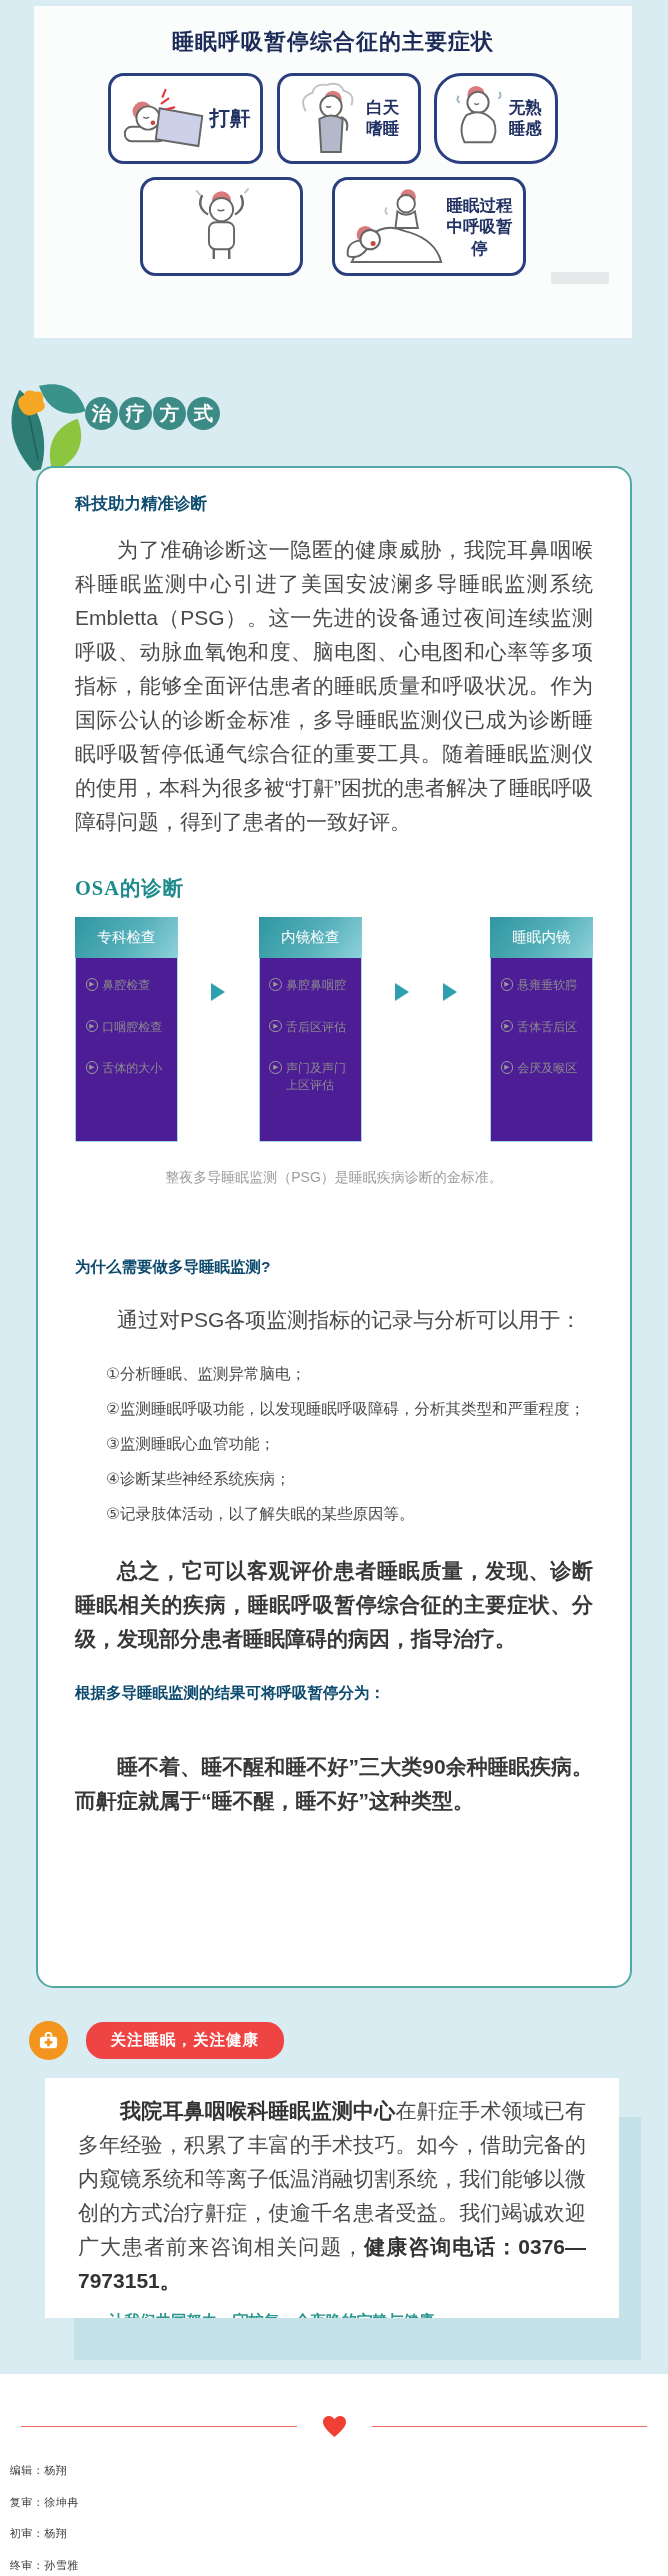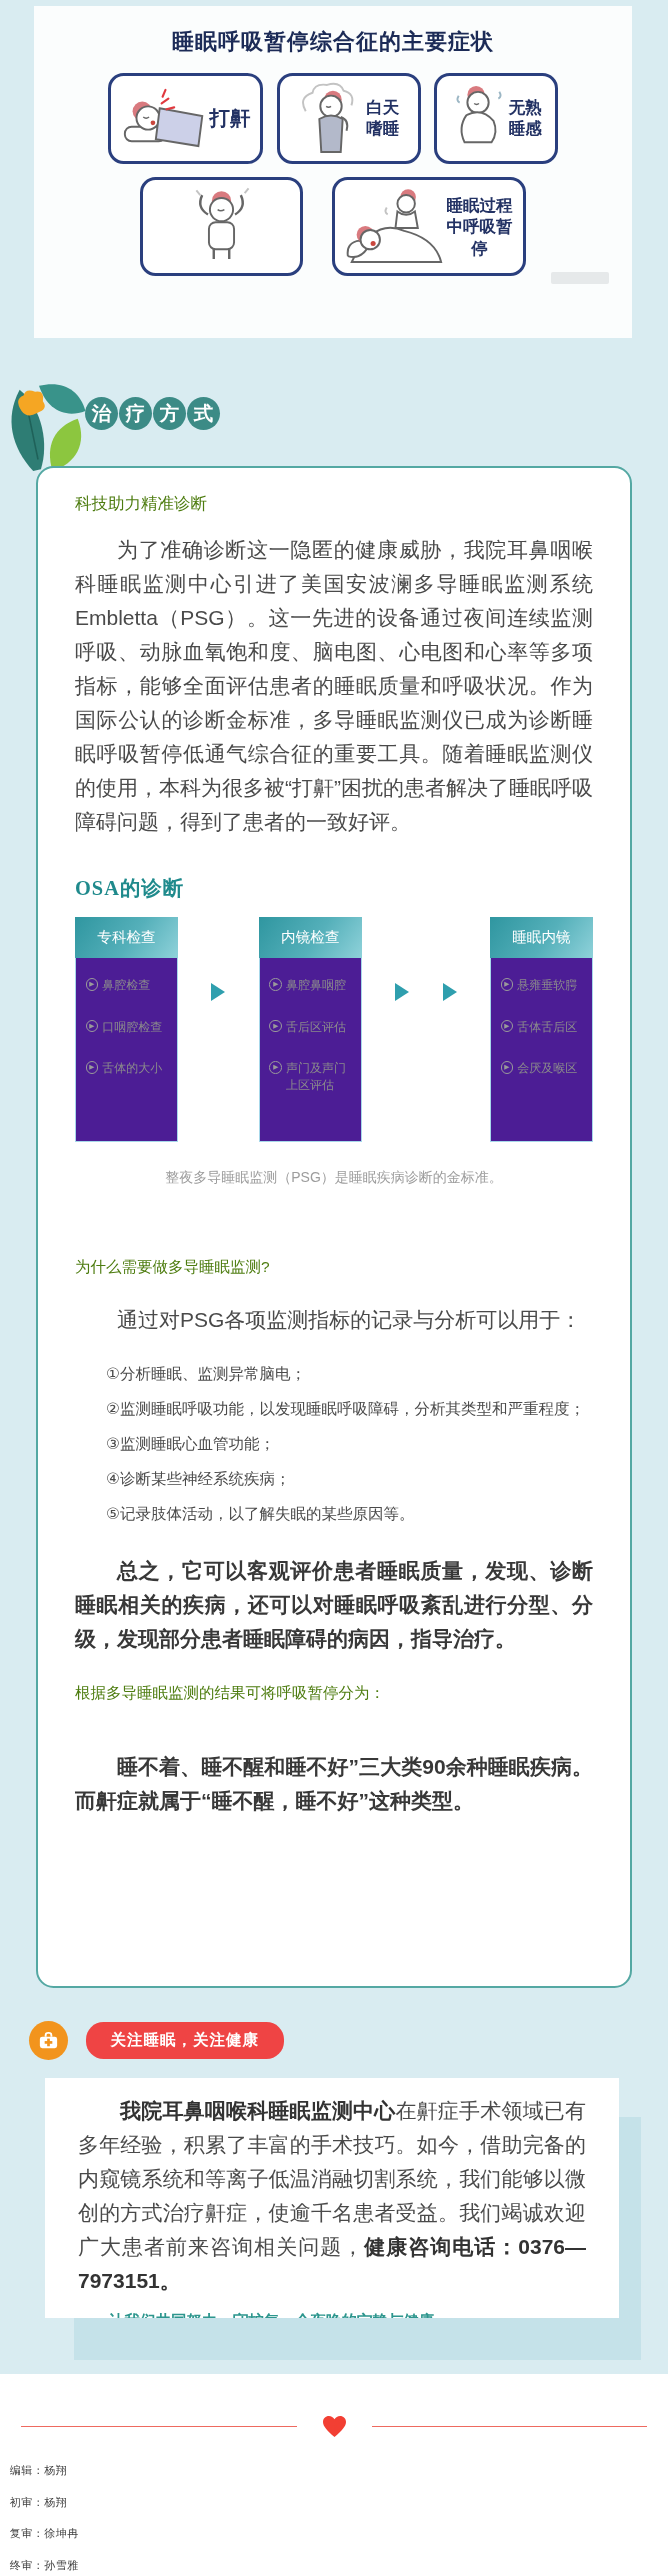--- a/index.html
+++ b/index.html
@@ -7,35 +7,35 @@
   body { font-family:"Liberation Sans","DejaVu Sans",sans-serif; }
   #page { position:relative; width:668px; height:2576px; background:#d9ecf1; overflow:hidden; margin:0 auto; }
 
   
   .hero { position:absolute; left:34px; top:5.8px; width:598px; height:332px; background:#fbfdfd; }
   .hero-title { text-align:center; margin-top:21.4px; font-size:22px; font-weight:700; color:#1c2b57; letter-spacing:1px; }
   .hrow { display:flex; justify-content:center; align-items:flex-start; }
   .r1 { margin-top:15.5px; gap:13.6px; }
   .r2 { margin-top:13.6px; gap:29px; }
   .panel { border:3.4px solid #2a3f7e; border-radius:15.5px; background:#fff; display:flex; align-items:center; justify-content:center; padding:3.9px 5.8px; }
-  .p1 { width:155px; height:91px; } .p2 { width:144px; height:91px; } .p3 { width:124px; height:91px; }
+  .p1 { width:155px; height:91px; } .p2 { width:144px; height:91px; } .p3 { width:124px; height:91px;border-radius:27px; }
   .p4 { width:163px; height:99px; } .p5 { width:194px; height:99px; }
   .plabel { font-weight:700; color:#233264; line-height:1.3; }
   .lg { font-size:20.4px; } .w2 { font-size:16.5px; width:2.1em; } .w4 { font-size:16.5px; width:4.2em; text-align:center; }
   .watermark { position:absolute; right:23px; bottom:54px; width:58px; height:11.7px; background:#bfc4c6; opacity:.35; border-radius:1.9px; }
 
   
   .badge-row { position:absolute; left:0; top:382px; width:668px; height:89px; }
   .leaves { position:absolute; left:0; top:0; }
   .badge-circles { position:absolute; left:85px; top:14.6px; display:flex; gap:1px; }
   .tc { width:33px; height:33px; border-radius:50%; background:#3c8b86; color:#fff; font-size:19.4px; font-weight:700; display:flex; align-items:center; justify-content:center; }
 
   
   .card1 { position:absolute; left:36px; top:466px; width:596px; height:1522px; background:#fff; border:2.9px solid #54a8a3; border-radius:17.5px; padding:0 37px; overflow:hidden; }
-  .teal-h { color:#4d7c0f; font-weight:400; font-size:16.5px; }
+  .teal-h { color:#0c4a6e; font-weight:700; font-size:16.5px; }
   .h-tech { margin-top:25px; }
   .body-p { font-size:21px; line-height:34px; color:#4a4a4a; text-align:justify; text-indent:2em; }
   .mt-p1 { margin-top:17.5px; }
   .osa-title { margin-top:35px; font-family:"Liberation Serif","DejaVu Serif",serif; font-weight:600; font-size:20.4px; color:#1f8a8c; letter-spacing:1px; }
   .osa-flow { margin-top:15.5px; display:flex; justify-content:space-between; align-items:stretch; }
   .osa-col { width:103px; display:flex; flex-direction:column; }
   .osa-head { height:41px; display:flex; align-items:center; justify-content:center; color:#fff; font-size:14.6px; background:linear-gradient(125deg,#2f96a0 0%,#55b0ba 55%,#8fd2da 100%); }
   .osa-body { flex:1; border:1.9px solid #a7d8ea; border-top:none; background:#4c1d95; padding:19.4px 5.8px 15.5px 9.7px; display:flex; flex-direction:column; gap:25px; min-height:184px; }
   .osa-item { display:flex; align-items:flex-start; gap:3.9px; font-size:12px; color:#8b8b8b; line-height:16.5px; }
   .pb { flex:0 0 auto; width:12.6px; height:12.6px; margin-top:1px; border:1.5px solid #9a9a9a; border-radius:50%; color:#9a9a9a; font-size:6.8px; display:inline-flex; align-items:center; justify-content:center; }
@@ -243,21 +243,21 @@
     <p class="body-p mt-sm">通过对PSG各项监测指标的记录与分析可以用于：</p>
 
     <div class="uses">
       <p>①分析睡眠、监测异常脑电；</p>
       <p>②监测睡眠呼吸功能，以发现睡眠呼吸障碍，分析其类型和严重程度；</p>
       <p>③监测睡眠心血管功能；</p>
       <p>④诊断某些神经系统疾病；</p>
       <p>⑤记录肢体活动，以了解失眠的某些原因等。</p>
     </div>
 
-    <p class="body-p bold-p mt-md">总之，它可以客观评价患者睡眠质量，发现、诊断睡眠相关的疾病，还可以对睡眠呼吸紊乱进行分型、分级，发现部分患者睡眠障碍的病因，指导治疗。</p>
+    <p class="body-p bold-p mt-md">总之，它可以客观评价患者睡眠质量，发现、诊断睡眠相关的疾病，睡眠呼吸暂停综合征的主要症状、分级，发现部分患者睡眠障碍的病因，指导治疗。</p>
 
     <h4 class="teal-h h-types">根据多导睡眠监测的结果可将呼吸暂停分为：</h4>
 
     <p class="body-p bold-p mt-lg">睡不着、睡不醒和睡不好”三大类90余种睡眠疾病。而鼾症就属于“睡不醒，睡不好”这种类型。</p>
   </section>
 
   <div class="banner">
     <span class="orange-circle">
       <svg width="23" height="23" viewBox="0 0 24 24">
         <rect x="3" y="8" width="18" height="12" rx="2.5" fill="#fff"></rect>
@@ -280,20 +280,20 @@
       <span class="dline"></span>
       <span class="heart-wrap">
         <svg width="25" height="23" viewBox="0 0 26 24">
           <path d="M13 23 C5 16 1 11.5 1 7.2 C1 3.6 3.8 1 7.2 1 C9.6 1 11.8 2.4 13 4.5 C14.2 2.4 16.4 1 18.8 1 C22.2 1 25 3.6 25 7.2 C25 11.5 21 16 13 23 Z" fill="#f23f33"></path>
         </svg>
       </span>
       <span class="dline"></span>
     </div>
     <div class="credits">
       <p>编辑：杨翔</p>
+      <p>复审：徐坤冉</p>
       <p>初审：杨翔</p>
-      <p>复审：徐坤冉</p>
       <p>终审：孙雪雅</p>
     </div>
   </footer>
 
 </div>
 
 
 </body></html>

